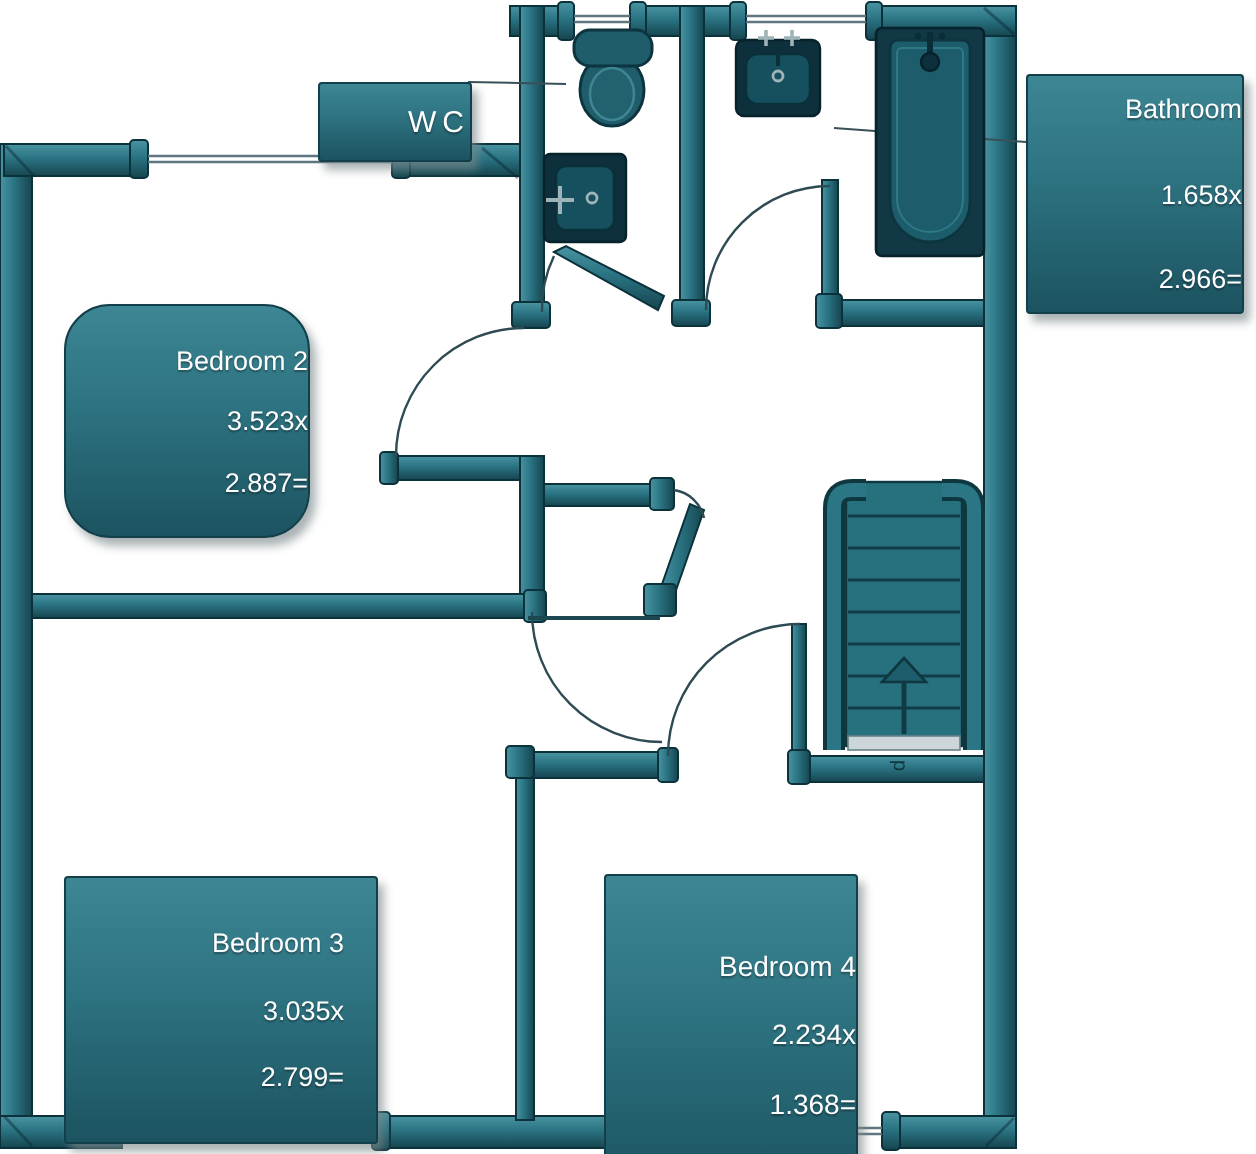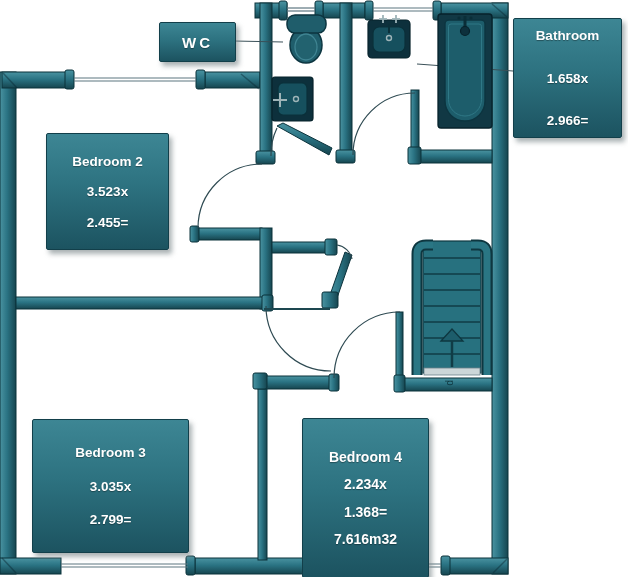--- a/index.html
+++ b/index.html
@@ -1,29 +1,29 @@
 <!DOCTYPE html>
 <html><head>
 <meta charset="utf-8">
 <style>
   html,body{margin:0;padding:0;background:#ffffff;}
   .stage{position:relative;width:628px;height:577px;background:#ffffff;overflow:hidden;
          font-family:"Liberation Sans",sans-serif;}
   .plan-svg{position:absolute;left:0;top:0;}
   .room-label{position:absolute;display:flex;flex-direction:column;justify-content:space-evenly;
-     align-items:center;text-align:center;color:#fff;font-weight:bold;
+     align-items:center;text-align:right;color:#fff;font-weight:normal;
      background:linear-gradient(180deg,#3d8694 0%,#2d7280 45%,#1c5360 100%);
      border:1px solid #123f4a;border-radius:2px;
      box-shadow:3px 4px 5px rgba(125,136,140,0.65);
-     text-shadow:0 1px 1px rgba(0,0,0,0.35);}
+     text-shadow:0 1px 1px rgba(0,0,0,0.35);margin-top:19px;}
   .room-label span{display:block;width:100%;}
   .lbl-wc{left:159px;top:22px;width:75px;height:38px;font-size:15px;letter-spacing:3px;
           flex-direction:row;justify-content:center;align-items:center;}
   .lbl-bathroom{left:513px;top:18px;width:107px;height:110px;font-size:13.5px;padding:4px 0;gap:23px;}
-  .lbl-bedroom2{left:46px;top:133px;width:121px;height:107px;font-size:13.5px;padding:4px 0;}
+  .lbl-bedroom2{left:32px;top:133px;width:121px;height:107px;font-size:13.5px;padding:4px 0;border-radius:23px;}
   .lbl-bedroom3{left:32px;top:419px;width:123px;height:120px;font-size:13.5px;padding:6px 16px;}
   .lbl-bedroom4{left:302px;top:418px;width:125px;height:122px;font-size:14px;padding:18px 0;}
 </style>
 </head>
 <body>
 
 <div class="stage">
 
 <svg class="plan-svg" width="628" height="577" viewBox="0 0 628 577">
   <defs>
@@ -211,29 +211,28 @@
 
 <div class="room-label lbl-bathroom">
   <span>Bathroom</span>
   <span>1.658x</span>
   <span>2.966=</span>
 </div>
 
 <div class="room-label lbl-bedroom2">
   <span>Bedroom 2</span>
   <span>3.523x</span>
-  <span>2.455=</span>
+  <span>2.887=</span>
 </div>
 
 <div class="room-label lbl-bedroom3">
   <span>Bedroom 3</span>
   <span>3.035x</span>
   <span>2.799=</span>
 </div>
 
 <div class="room-label lbl-bedroom4">
   <span>Bedroom 4</span>
   <span>2.234x</span>
   <span>1.368=</span>
-  <span>7.616m32</span>
 </div>
 
 </div>
 
 </body></html>

